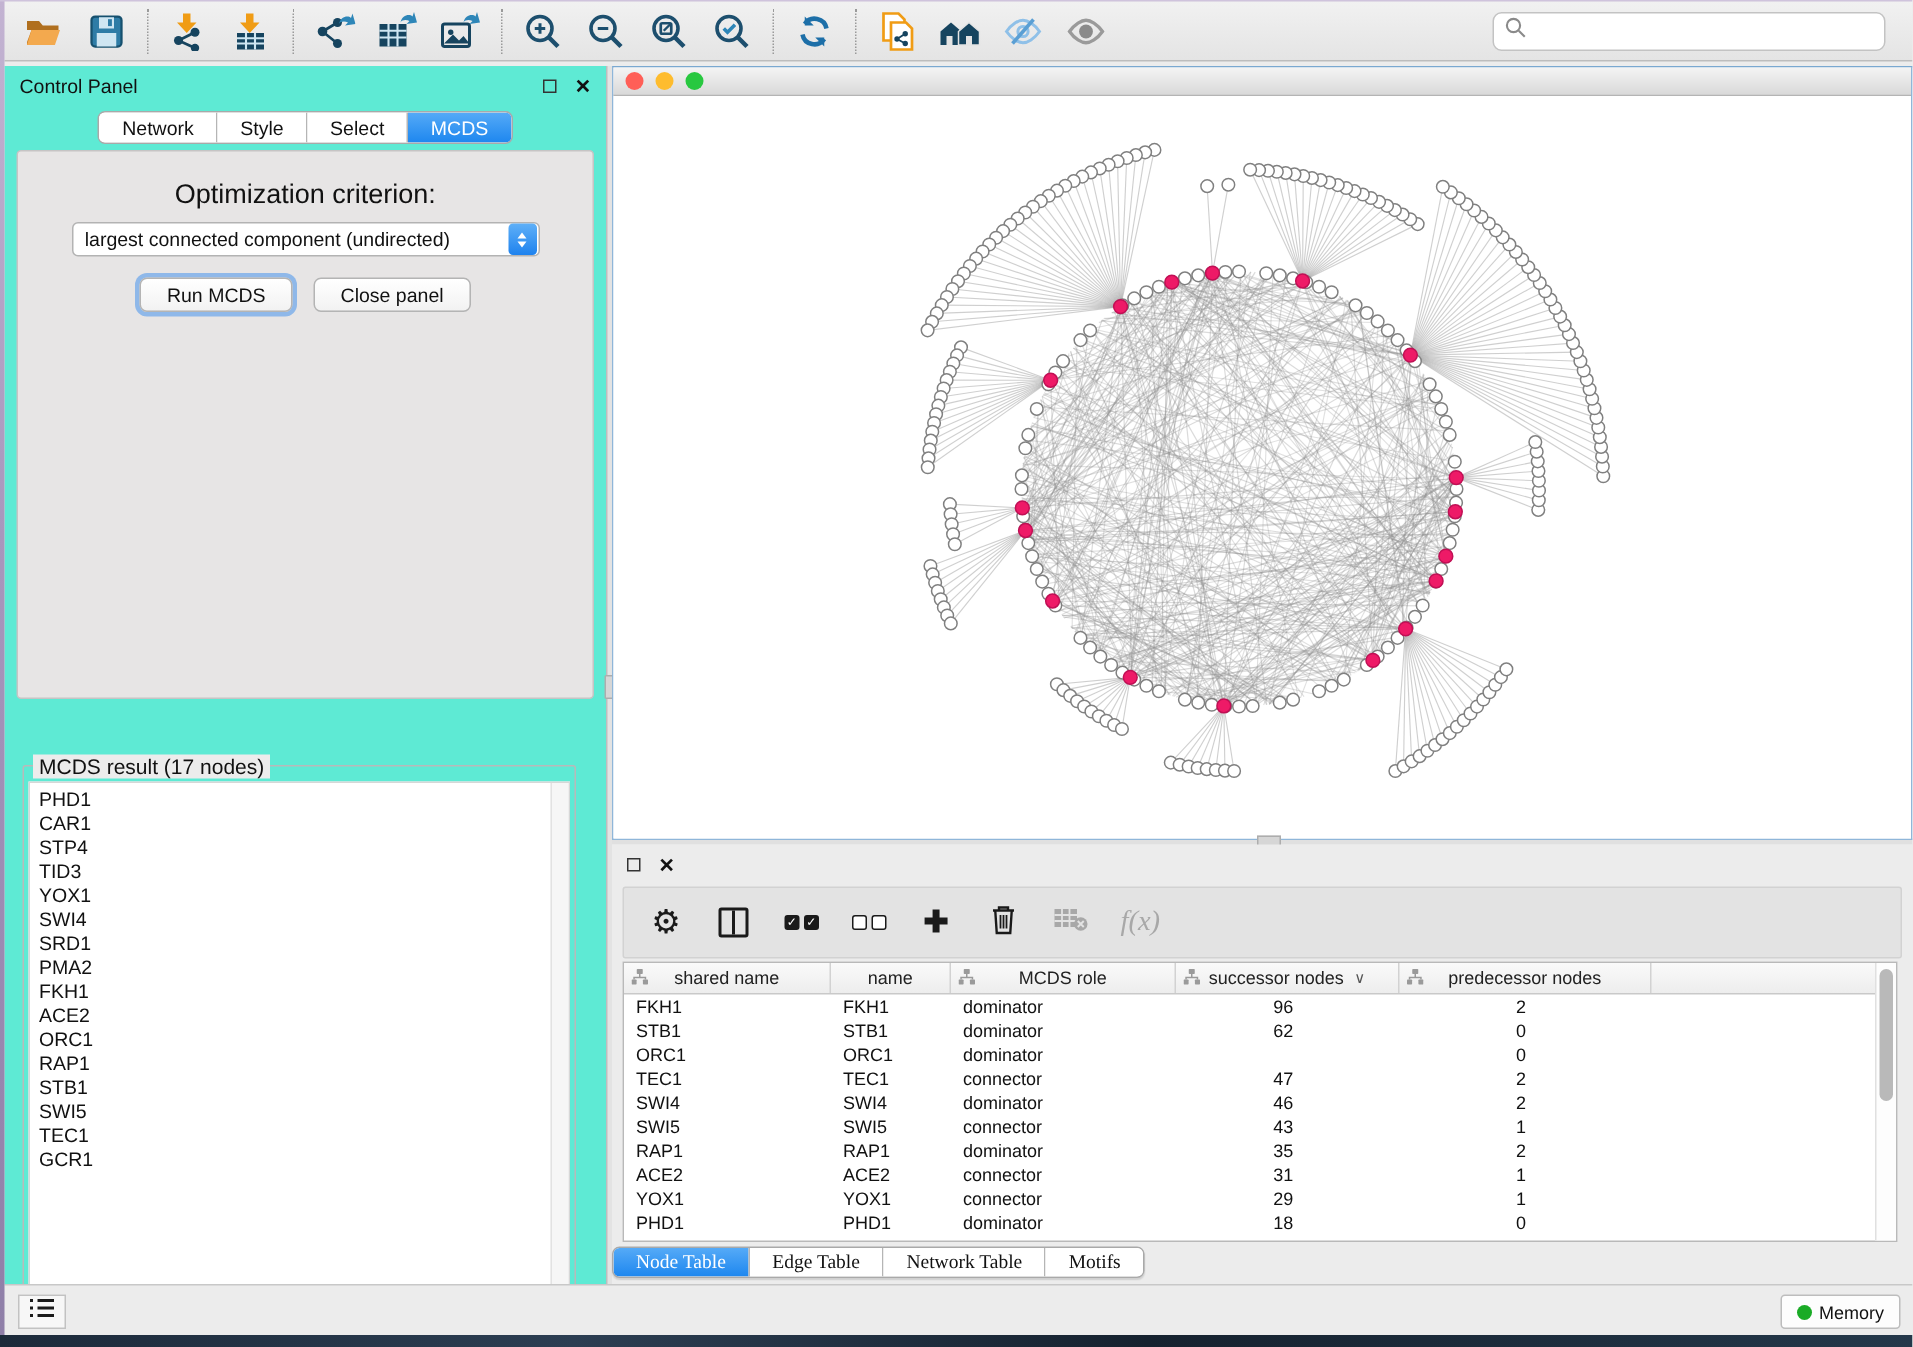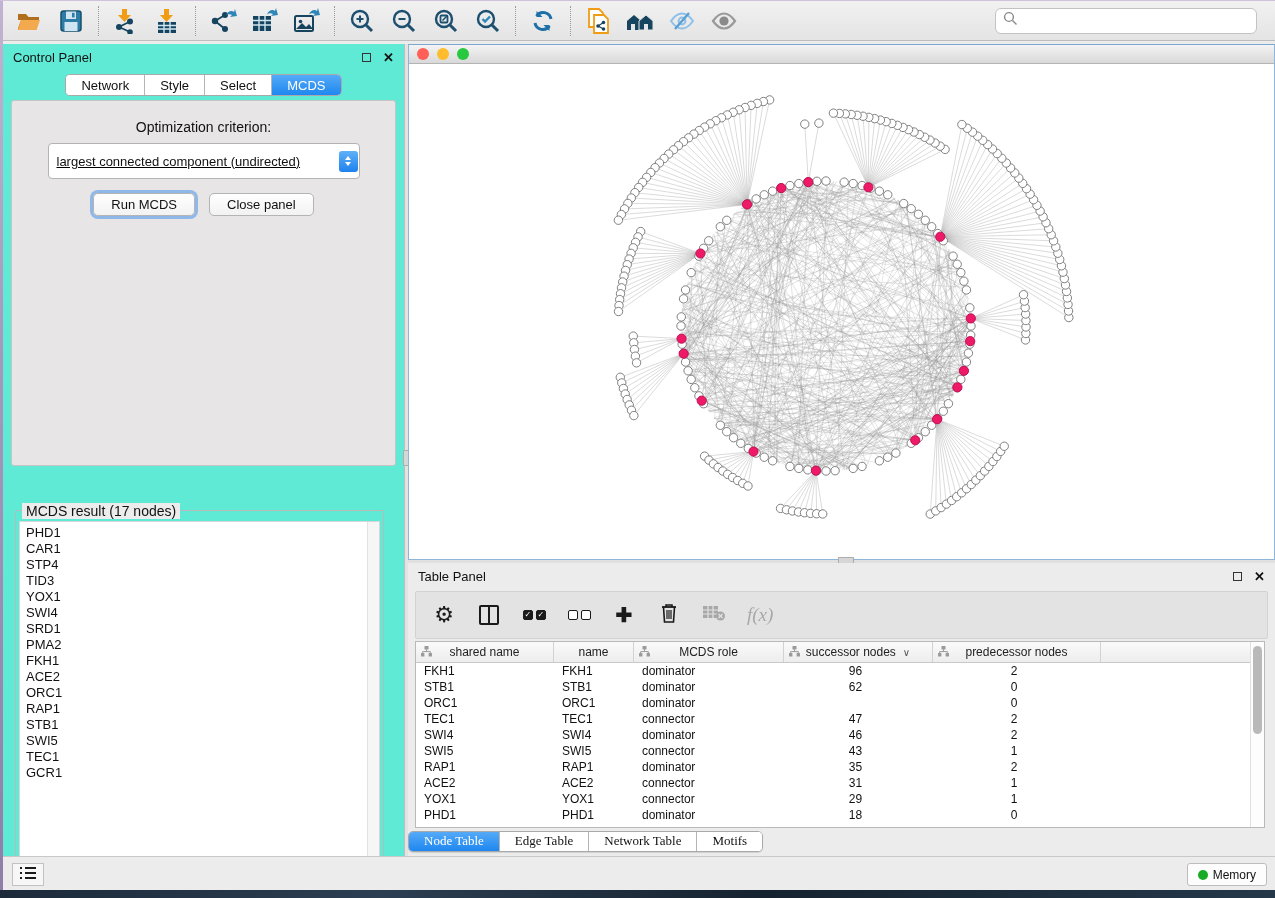--- a/index.html
+++ b/index.html
@@ -34,23 +34,23 @@
   .close-icon { font-size:13px; font-weight:bold; color:#111; cursor:pointer; line-height:1; }
 
   
   .seg-row { display:flex; justify-content:center; margin-top:4px; }
   .seg-group { display:flex; border-radius:5px; overflow:hidden; border:1px solid #a9a9a9; background:#fff; height:22px; }
   .seg { padding:0 15px; font-size:13px; display:flex; align-items:center; background:#fff; color:#111; border-right:1px solid #b5b5b5; cursor:pointer; }
   .seg:last-child { border-right:none; }
   .seg.active { background:linear-gradient(180deg,#55aaf7,#1e87ef); color:#fff; }
 
   .mcds-content { position:absolute; left:8px; right:8px; top:56px; height:366px; background:#e7e5e5; border:1px solid #c6c4c4; border-radius:3px; }
-  .opt-label { text-align:center; margin-top:18px; font-size:14px; color:#111; }
+  .opt-label { text-align:center; margin-top:18px; font-size:18px; color:#111; }
   .select-row { display:flex; justify-content:center; margin-top:8px; }
-  .mac-select { width:312px; height:36px; background:#fff; border:1px solid #b3b3b3; border-radius:4px; display:flex; align-items:center; cursor:pointer; position:relative;text-decoration:underline; }
+  .mac-select { width:312px; height:23px; background:#fff; border:1px solid #b3b3b3; border-radius:4px; display:flex; align-items:center; cursor:pointer; position:relative; }
   .mac-select .sel-text { flex:1; font-size:13px; padding-left:8px; color:#111; white-space:nowrap; }
   .mac-select .stepper { width:19px; height:21px; border-radius:3px; background:linear-gradient(180deg,#5fb0f8,#1e82ee); margin-right:1px; display:flex; flex-direction:column; align-items:center; justify-content:center; gap:2px; }
   .stepper .tri-up { width:0; height:0; border-left:3.5px solid transparent; border-right:3.5px solid transparent; border-bottom:4.5px solid #fff; }
   .stepper .tri-dn { width:0; height:0; border-left:3.5px solid transparent; border-right:3.5px solid transparent; border-top:4.5px solid #fff; }
   .btn-row { display:flex; justify-content:center; gap:14px; margin-top:14px; }
   .mac-btn { height:23px; padding:0 17px; background:linear-gradient(180deg,#ffffff,#f2f2f2); border:1px solid #b4b4b4; border-radius:5px; font-size:13px; font-family:"Liberation Sans",sans-serif; color:#111; cursor:pointer; }
   .mac-btn.focused { box-shadow:0 0 0 3px rgba(96,160,235,.65); }
 
   .result-group { position:absolute; left:12px; right:20px; top:466px; height:372px; border:1px solid #b9b9b9; border-radius:2px; }
   .result-legend { position:absolute; top:-8px; left:6px; background:#ececec; padding:0 4px; font-size:14px; color:#111; }
@@ -1224,21 +1224,20 @@
         </svg>
     </div>
   </div>
 
   <div class="h-splitter">
       <div class="h-handle"></div>
     </div>
 
   <div class="table-panel">
     <div class="panel-titlebar">
-      <span class="title">Table Panel</span>
       <span class="float-icon"></span>
       <span class="close-icon">✕</span>
     </div>
 
     <div class="tbl-toolbar">
       <span class="ttb-btn gear-glyph">⚙</span>
       <span class="ttb-btn">
           <span class="cols-icon"></span>
         </span>
       <span class="ttb-btn">

